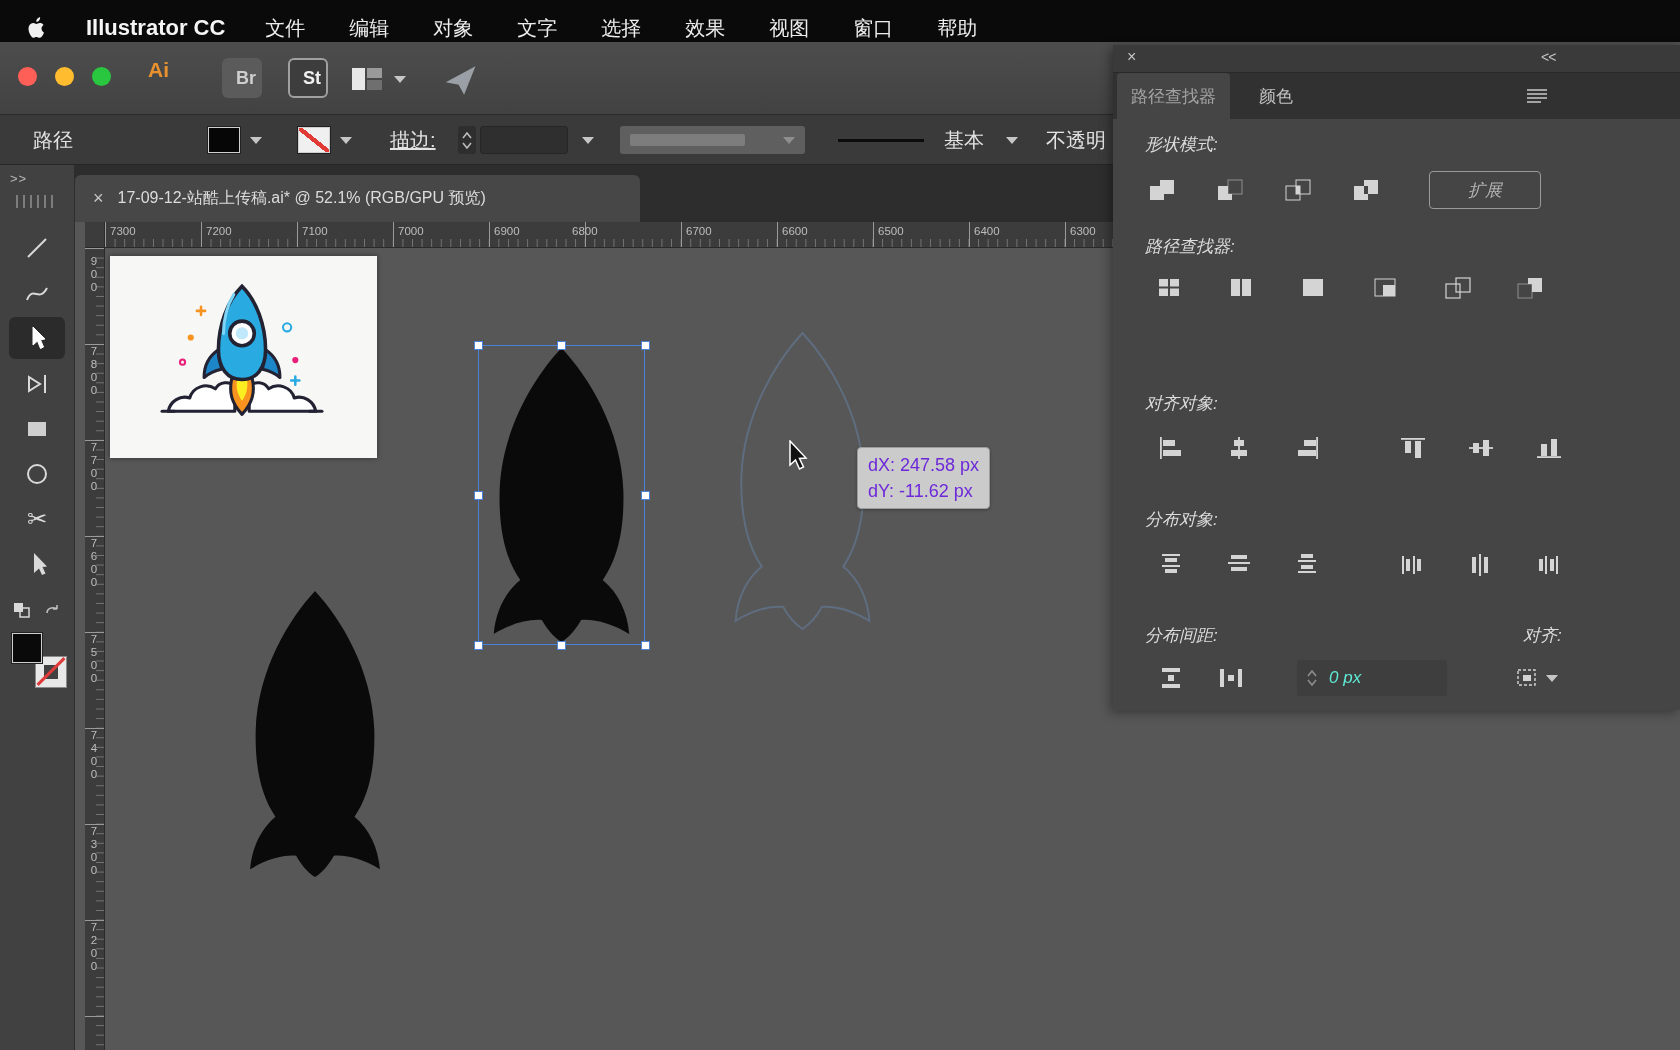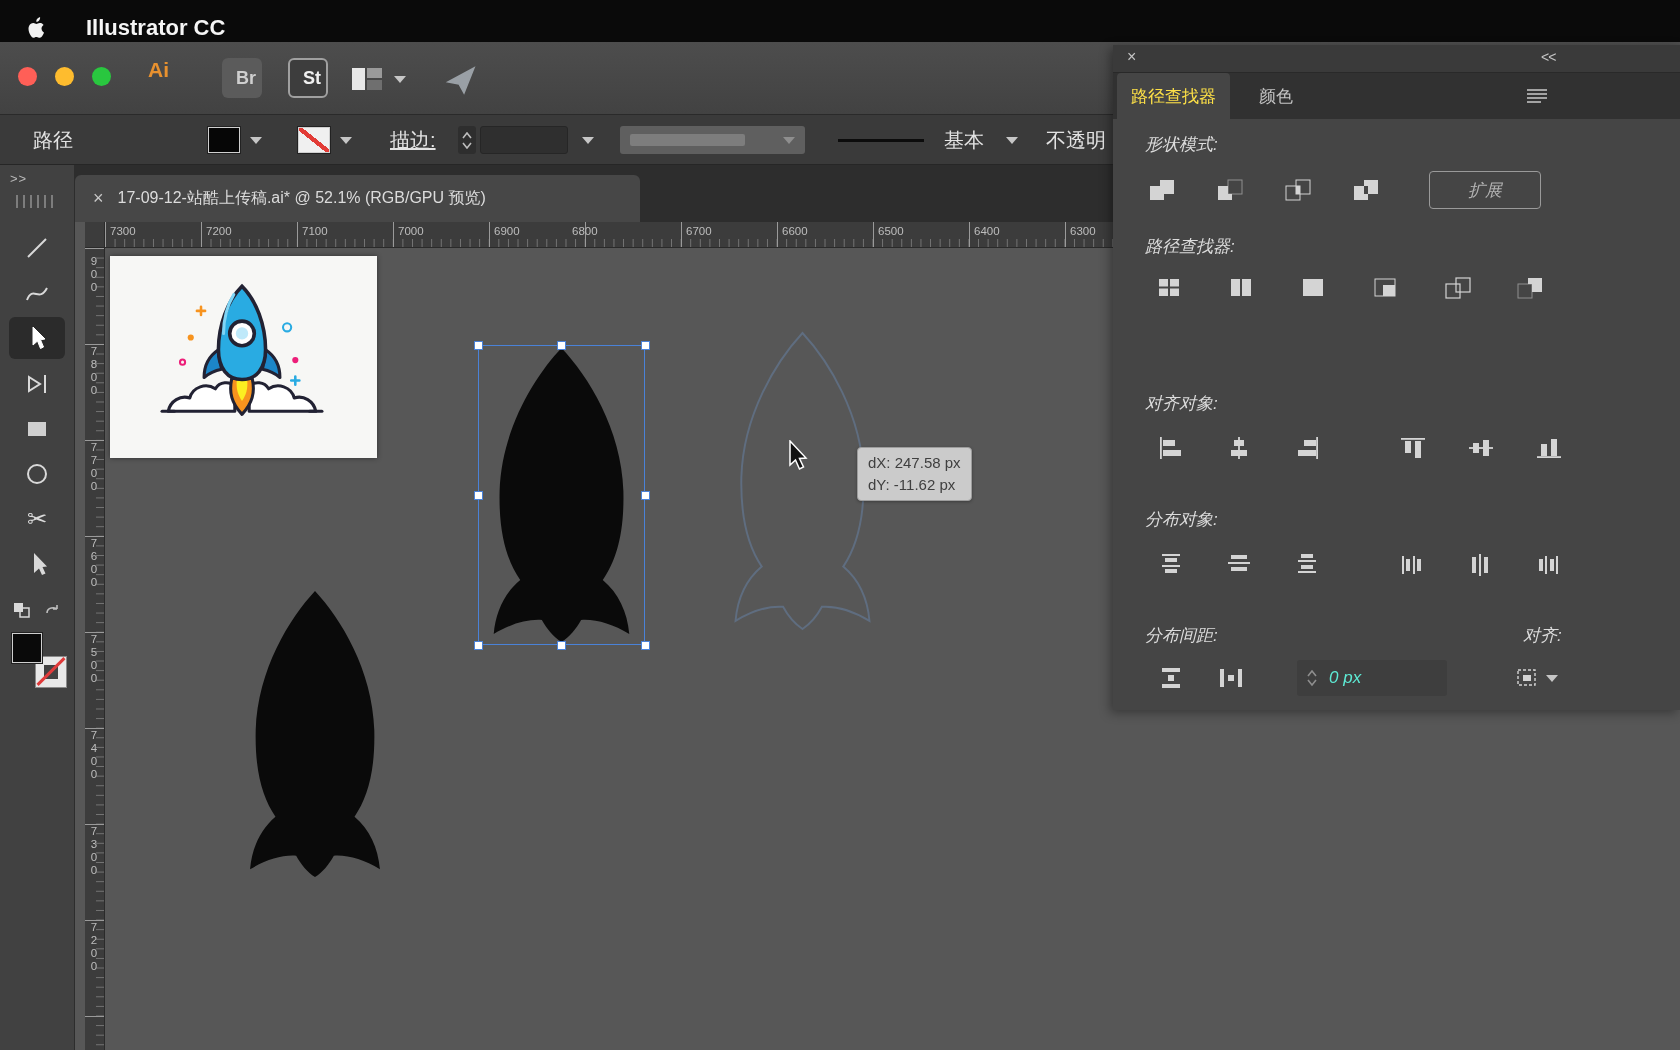--- a/index.html
+++ b/index.html
@@ -102,33 +102,33 @@
   #artboard{position:absolute;left:5px;top:8px;width:267px;height:202px;background:var(--artboard-bg);
     box-shadow:0 0 5px rgba(0,0,0,.45);}
   #rocket-art{position:absolute;left:50px;top:24px;}
   .bbox{position:absolute;left:373px;top:97px;width:167px;height:300px;border:1px solid var(--selection-blue);pointer-events:none;}
   .handle{position:absolute;width:9px;height:9px;background:#fff;border:1px solid var(--selection-blue);}
   #sel-rocket{position:absolute;left:373px;top:97px;}
   #ghost-rocket{position:absolute;left:615px;top:82px;opacity:.75;}
   #bl-rocket{position:absolute;left:130px;top:340px;}
   #cursor{position:absolute;left:683px;top:192px;z-index:31;}
   #tooltip{position:absolute;left:752px;top:199px;background:var(--tooltip-bg);border:1px solid #9d9d9d;border-radius:4px;
-    padding:4px 10px;color:#404040;font-size:15px;line-height:1.45;z-index:30;box-shadow:0 1px 3px rgba(0,0,0,.3);}
+    padding:4px 10px;color:#6d28d9;font-size:18px;line-height:1.45;z-index:30;box-shadow:0 1px 3px rgba(0,0,0,.3);}
 
   
   #dock{position:absolute;left:1113px;top:45px;width:567px;height:665px;z-index:20;
     box-shadow:-3px 3px 10px rgba(0,0,0,.35);background:var(--panel-bg);}
   #dock-header{position:absolute;left:0;top:0;width:100%;height:28px;background:#3a3a3a;border-bottom:1px solid #292929;}
   #dock-close{position:absolute;left:14px;top:3px;color:#c5c5c5;font-size:16px;}
   #dock-collapse{position:absolute;left:428px;top:4px;color:#c5c5c5;font-size:14px;letter-spacing:-1px;}
   .strip{position:absolute;left:0;width:100%;height:46px;background:var(--panel-strip-bg);}
   #strip1{top:28px;} #strip2{top:287px;}
   .ptab{position:absolute;top:0;height:46px;display:flex;align-items:center;justify-content:center;
     gap:6px;font-size:17px;color:#c6c6c6;padding:0 14px;}
-  .ptab.active{background:var(--panel-bg);color:#fde047;border-radius:4px 4px 0 0;}
+  .ptab.active{background:var(--panel-bg);color:#a3a3a3;border-radius:4px 4px 0 0;}
   #tab-pathfinder{left:4px;} #tab-color{left:132px;}
   #tab-align{left:4px;} #tab-stroke{left:96px;}
   .hamburger{position:absolute;left:414px;top:16px;}
   .pcontent{position:absolute;left:16px;width:100%;background:var(--panel-bg);font-style:italic;}
   #pf-content{top:74px;height:213px;}
   #align-content{top:333px;height:332px;}
   .plabel{position:absolute;left:16px;font-size:17px;color:#dcdcdc;}
   .btnrow{position:absolute;display:flex;}
   .pbtn{width:46px;height:38px;display:flex;align-items:center;justify-content:center;}
   .abtn{width:44px;height:36px;display:flex;align-items:center;justify-content:center;}
@@ -153,20 +153,31 @@
   <div id="menubar">
     <span>
       <svg width="18" height="22" viewBox="0 0 18 22" fill="#f0f0f0">
         <path d="M13.5,11.6c0-2.4,2-3.6,2.1-3.7c-1.1-1.7-2.9-1.9-3.5-1.9c-1.5-0.2-2.9,0.9-3.7,0.9
         c-0.8,0-1.9-0.9-3.2-0.8C3.6,6.1,2.1,7,1.3,8.5c-1.7,3-0.4,7.4,1.2,9.8c0.8,1.2,1.7,2.5,3,2.4c1.2-0.1,1.7-0.8,3.1-0.8
         c1.4,0,1.9,0.8,3.2,0.8c1.3,0,2.1-1.2,2.9-2.4c0.9-1.4,1.3-2.7,1.3-2.8C15.9,15.5,13.5,14.5,13.5,11.6z"></path>
         <path d="M11.1,3.4c0.7-0.8,1.1-1.9,1-3.1c-1,0-2.1,0.7-2.8,1.5C8.7,2.5,8.2,3.7,8.3,4.8C9.4,4.9,10.5,4.2,11.1,3.4z"></path>
       </svg>
     </span>
     <span class="appname">Illustrator CC</span>
+    <span class="menus">
+      <span class="menu-item">文件</span>
+      <span class="menu-item">编辑</span>
+      <span class="menu-item">对象</span>
+      <span class="menu-item">文字</span>
+      <span class="menu-item">选择</span>
+      <span class="menu-item">效果</span>
+      <span class="menu-item">视图</span>
+      <span class="menu-item">窗口</span>
+      <span class="menu-item">帮助</span>
+    </span>
   </div>
 
   <div id="toolbar">
     <div id="tl-red" class="tlight"></div>
     <div id="tl-yellow" class="tlight"></div>
     <div id="tl-green" class="tlight"></div>
     <div id="ai-logo">Ai</div>
     <div id="br-badge" class="badge">Br</div>
     <div id="st-badge" class="badge">St</div>
     <div id="ws-switch">

